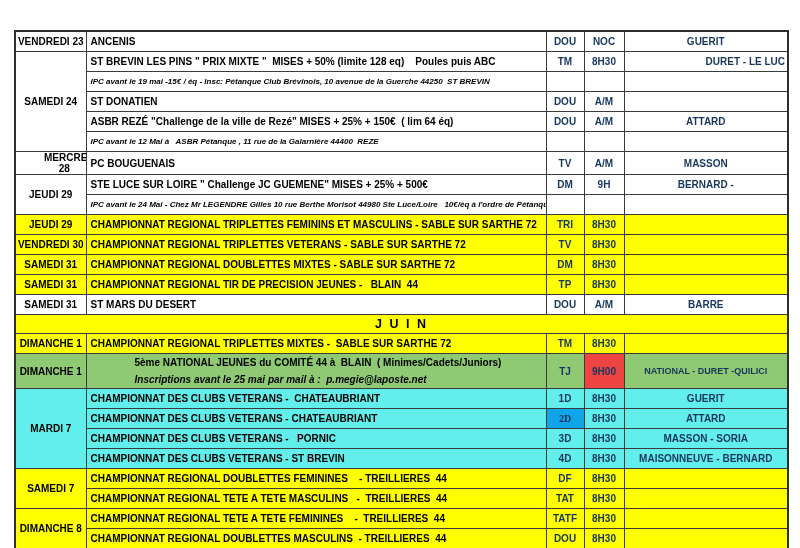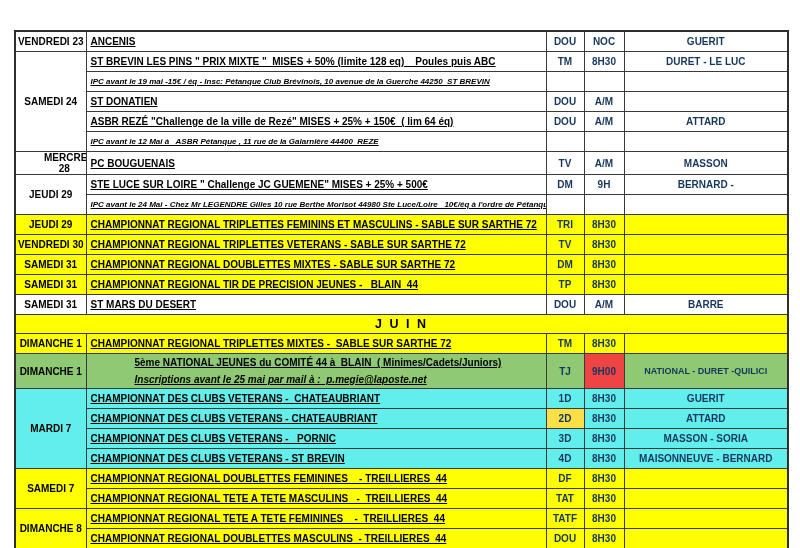--- a/index.html
+++ b/index.html
@@ -29,21 +29,20 @@
     font-size: 10px;
     color: #000000;
     padding: 0 1px;
   }
   td.desc-cell {
     font-weight: bold;
     font-size: 10px;
     color: #000000;
     white-space: pre;
     padding-left: 4px;
-    text-decoration: underline;
   }
   td.desc-cell.note {
     font-style: italic;
     font-size: 8px;
     font-weight: bold;
   }
   td.code-cell, td.time-cell {
     text-align: center;
     font-weight: bold;
     font-size: 10px;
@@ -87,21 +86,21 @@
         <td class="desc-cell" style="background: rgb(255, 255, 255);">ANCENIS</td>
         <td class="code-cell" style="background: rgb(255, 255, 255);">DOU</td>
         <td class="time-cell" style="background: rgb(255, 255, 255);">NOC</td>
         <td class="name-cell" style="background: rgb(255, 255, 255);">GUERIT</td>
       </tr>
       <tr class="row-white">
         <td class="date-cell" rowspan="5" style="background: rgb(255, 255, 255);">SAMEDI 24</td>
         <td class="desc-cell" style="background: rgb(255, 255, 255);">ST BREVIN LES PINS " PRIX MIXTE "  MISES + 50% (limite 128 eq)    Poules puis ABC</td>
         <td class="code-cell" style="background: rgb(255, 255, 255);">TM</td>
         <td class="time-cell" style="background: rgb(255, 255, 255);">8H30</td>
-        <td class="name-cell" style="background: rgb(255, 255, 255);">DURET - LE LUC</td>
+        <td class="name-cell" style="background: rgb(255, 255, 255); text-align: right;">DURET - LE LUC</td>
       </tr>
       <tr class="row-white">
         <td class="desc-cell note" style="background: rgb(255, 255, 255);">IPC avant le 19 mai -15€ / éq - Insc: Pétanque Club Brévinois, 10 avenue de la Guerche 44250  ST BREVIN</td>
         <td class="code-cell" style="background: rgb(255, 255, 255);"></td>
         <td class="time-cell" style="background: rgb(255, 255, 255);"></td>
         <td class="name-cell" style="background: rgb(255, 255, 255);"></td>
       </tr>
       <tr class="row-white">
         <td class="desc-cell" style="background: rgb(255, 255, 255);">ST DONATIEN</td>
         <td class="code-cell" style="background: rgb(255, 255, 255);">DOU</td>
@@ -194,21 +193,21 @@
       </tr>
       <tr class="row-cyan">
         <td class="date-cell" rowspan="4" style="background: rgb(98, 239, 236);">MARDI 7</td>
         <td class="desc-cell" style="background: rgb(98, 239, 236);">CHAMPIONNAT DES CLUBS VETERANS -  CHATEAUBRIANT</td>
         <td class="code-cell" style="background: rgb(98, 239, 236);">1D</td>
         <td class="time-cell" style="background: rgb(98, 239, 236);">8H30</td>
         <td class="name-cell" style="background: rgb(98, 239, 236);">GUERIT</td>
       </tr>
       <tr class="row-cyan">
         <td class="desc-cell" style="background: rgb(98, 239, 236);">CHAMPIONNAT DES CLUBS VETERANS - CHATEAUBRIANT</td>
-        <td class="code-cell" style="background: #fde047;">2D</td>
+        <td class="code-cell" style="background: #0ea5e9; font-family: Liberation Serif, serif;">2D</td>
         <td class="time-cell" style="background: rgb(98, 239, 236);">8H30</td>
         <td class="name-cell" style="background: rgb(98, 239, 236);">ATTARD</td>
       </tr>
       <tr class="row-cyan">
         <td class="desc-cell" style="background: rgb(98, 239, 236);">CHAMPIONNAT DES CLUBS VETERANS -   PORNIC</td>
         <td class="code-cell" style="background: rgb(98, 239, 236);">3D</td>
         <td class="time-cell" style="background: rgb(98, 239, 236);">8H30</td>
         <td class="name-cell" style="background: rgb(98, 239, 236);">MASSON - SORIA</td>
       </tr>
       <tr class="row-cyan">

